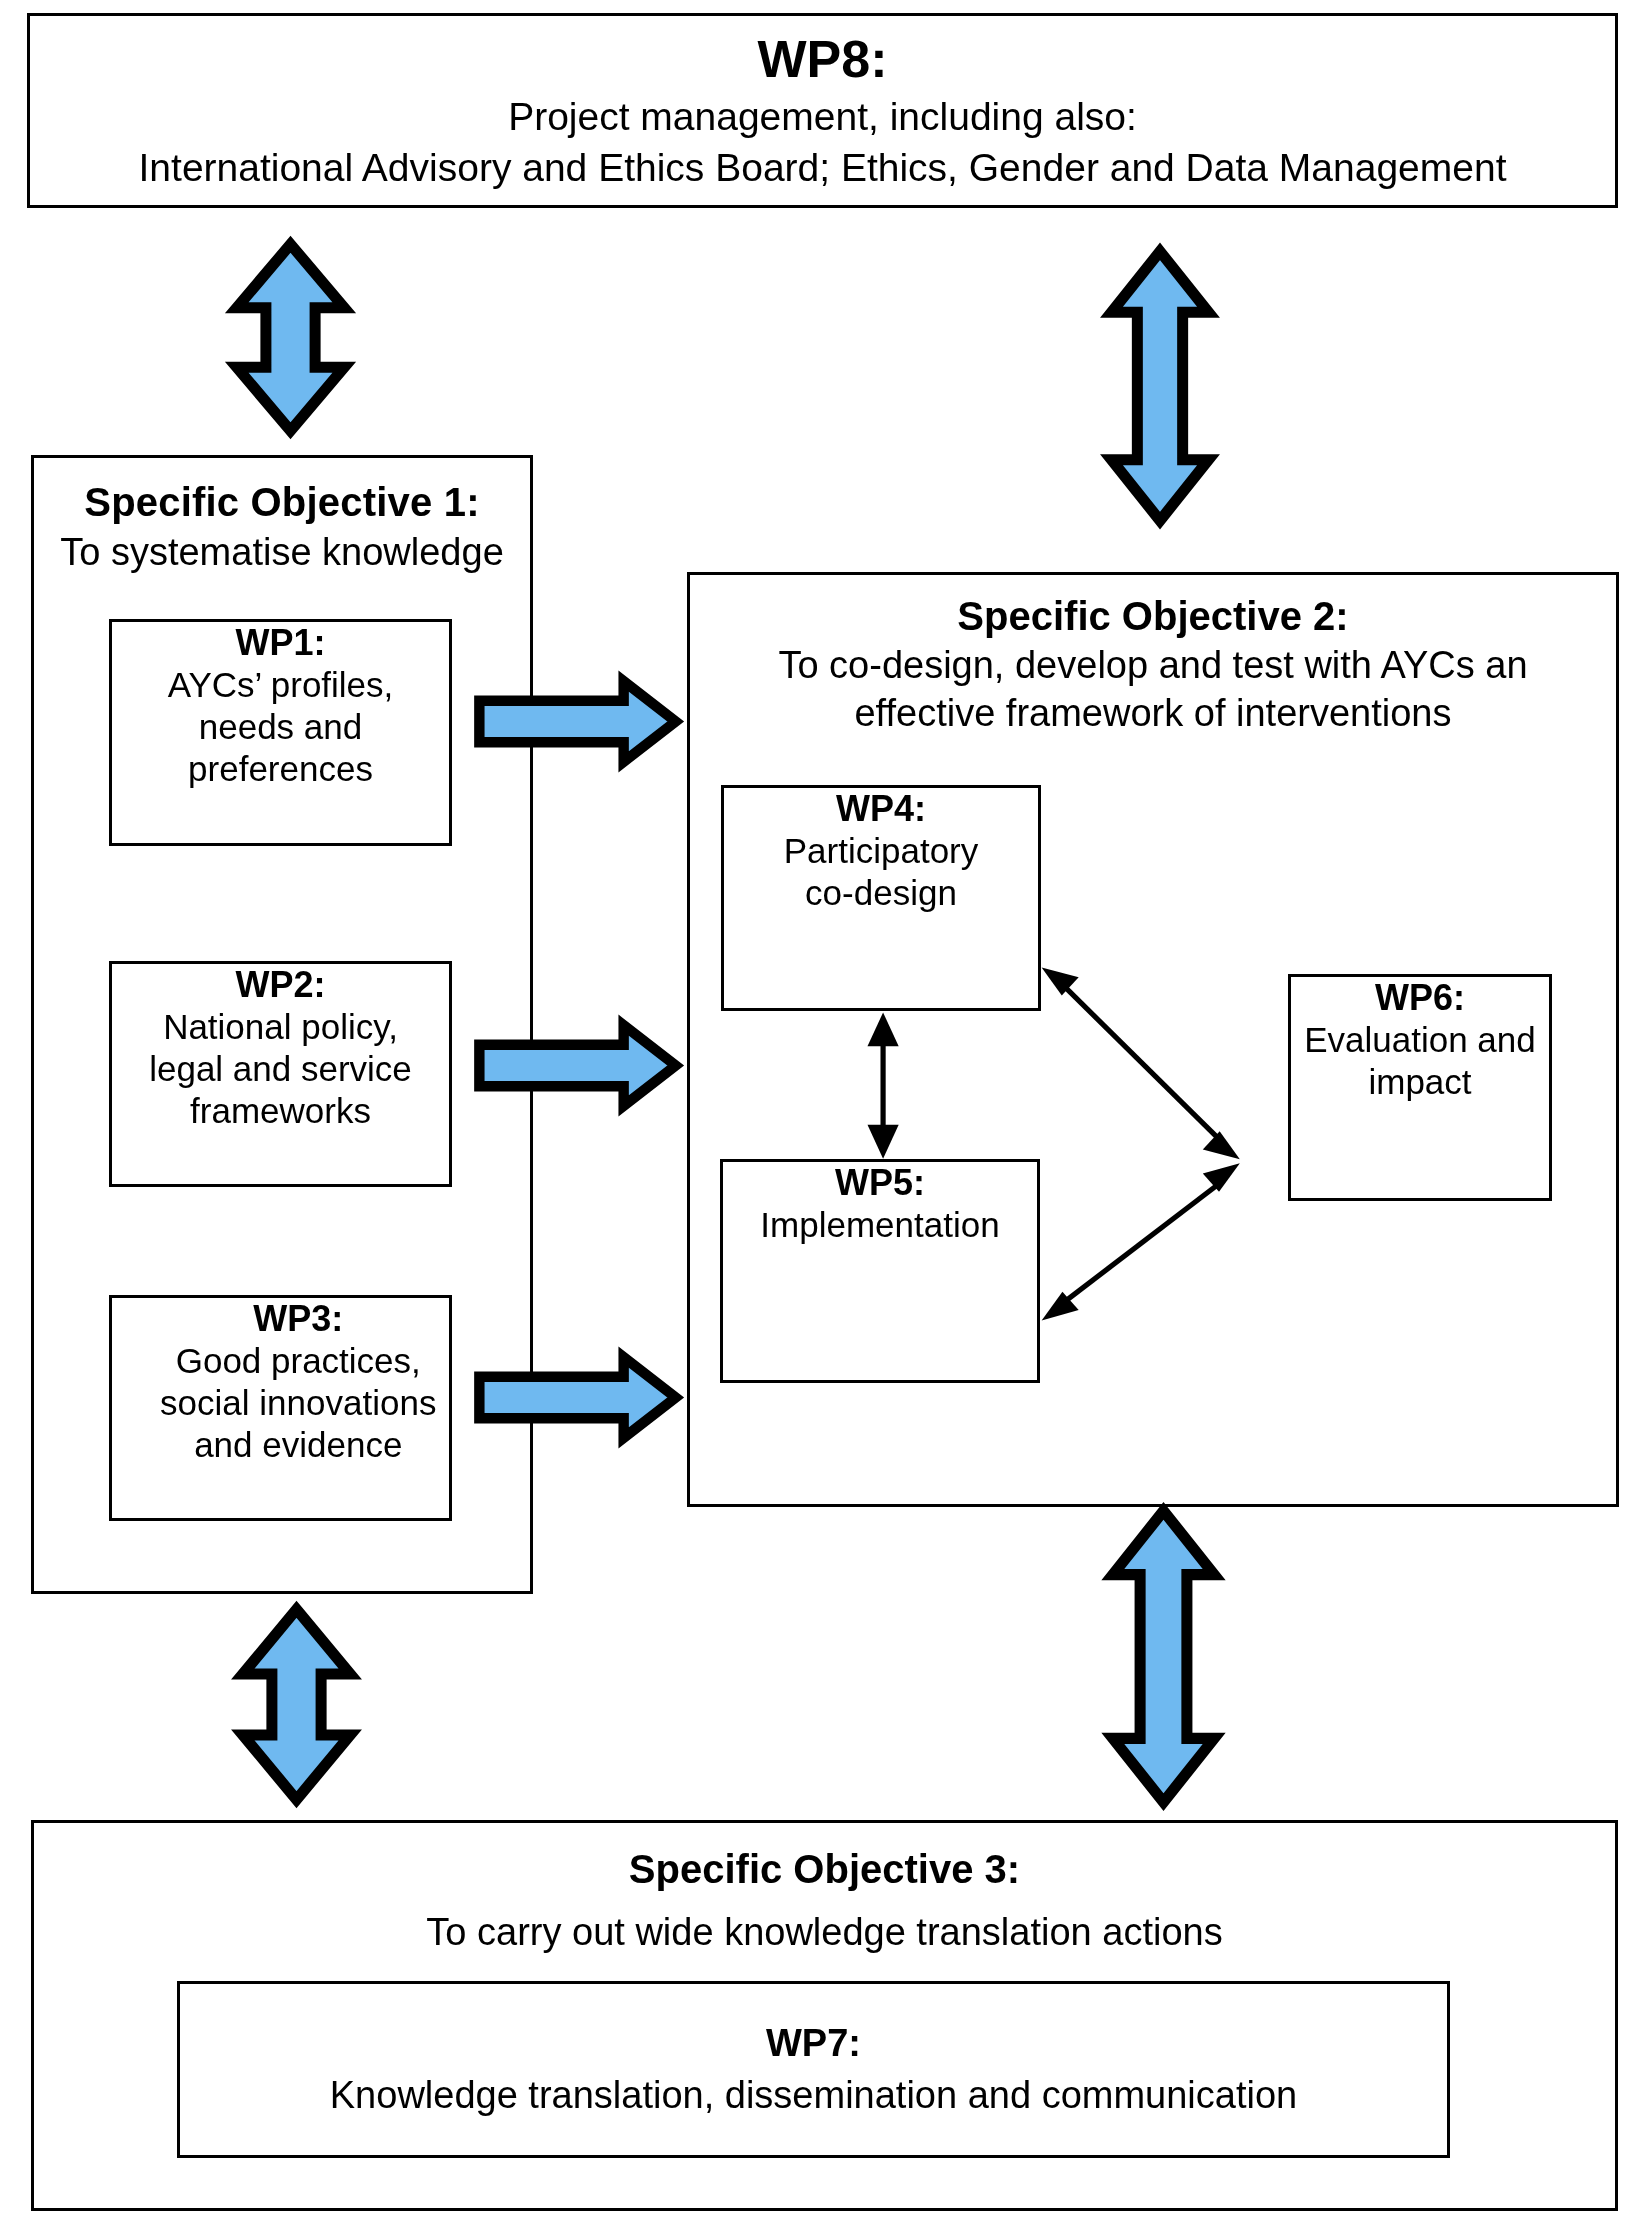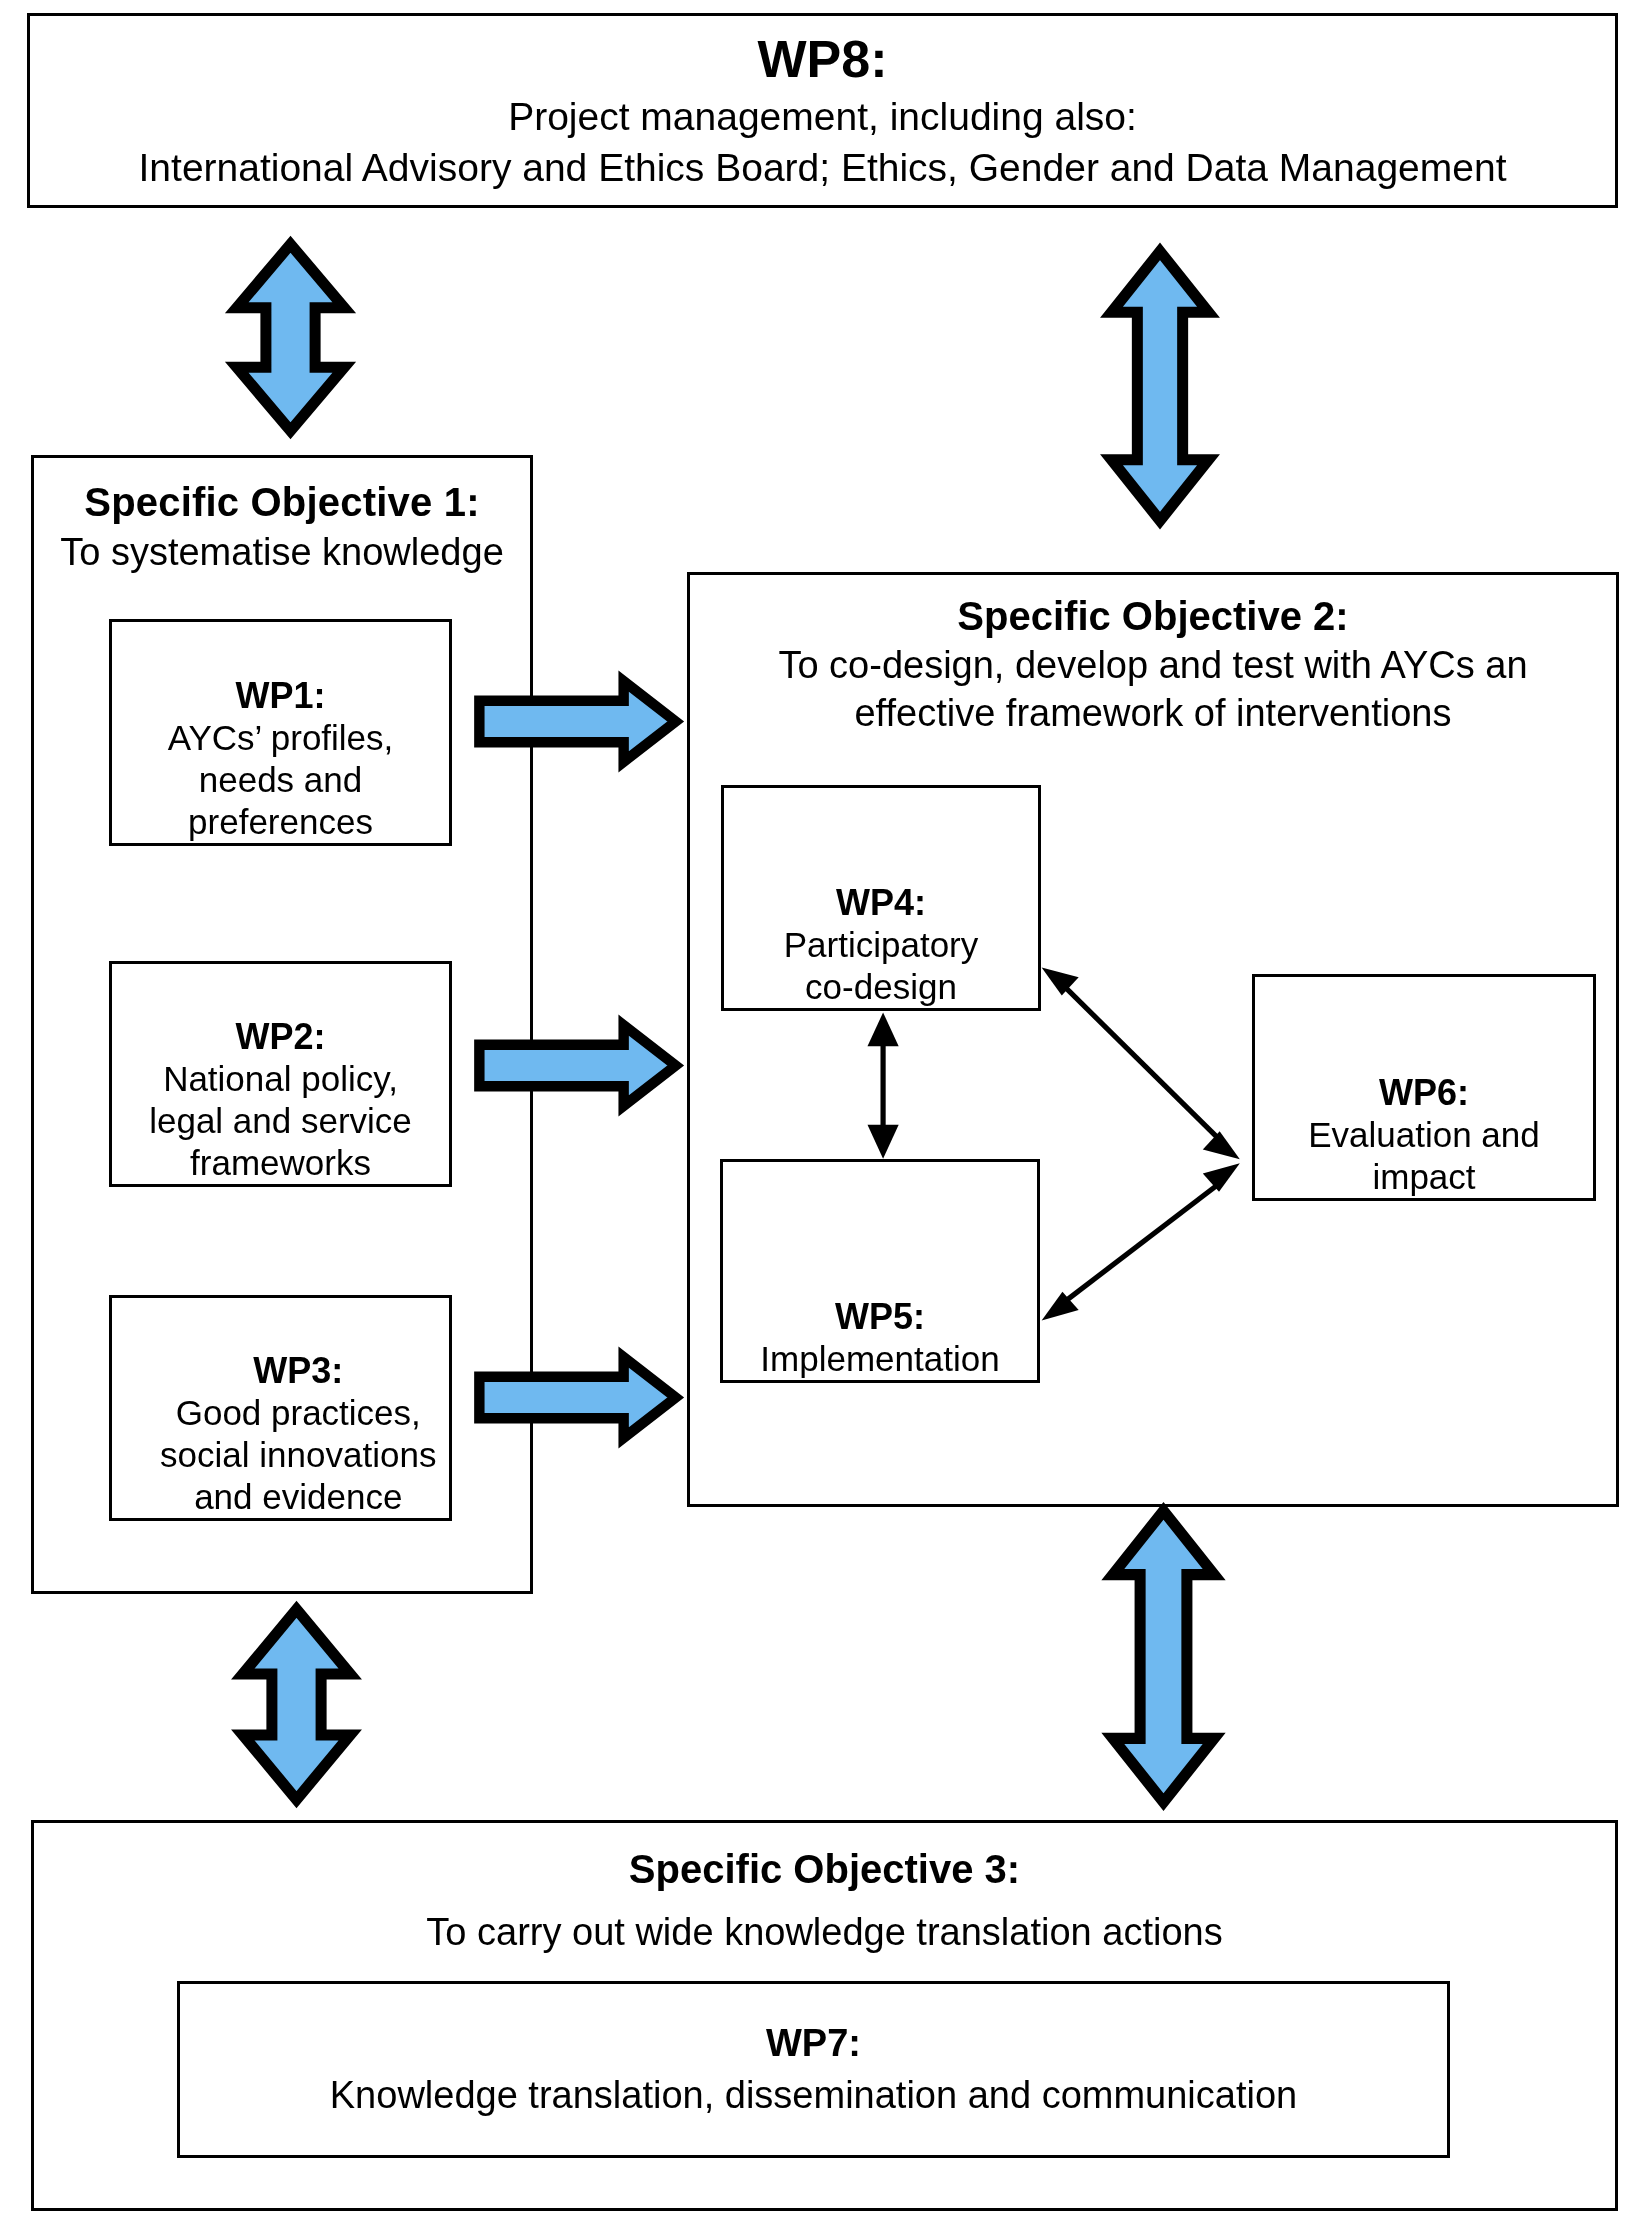--- a/index.html
+++ b/index.html
@@ -60,21 +60,21 @@
   #so1 .sub { font-size: 38px; margin-top: 3.9px; }
 
   
   .wpbox {
     position: absolute;
     box-sizing: border-box;
     background: #ffffff;
     border: 3.2px solid #000000;
     display: flex;
     flex-direction: column;
-    justify-content: flex-end;
+    justify-content: flex-start;
     align-items: center;
     padding: 0 6.5px;
   }
   .wpbox .ttl { font-size: 36px; }
   .wpbox .sub { font-size: 35px; }
 
   #wp1 { left: 109px; top: 619px;  width: 343px; height: 227px; }
   #wp2 { left: 109px; top: 961px; width: 343px; height: 226px; }
   #wp3 { left: 109px; top: 1295px; width: 343px; height: 226px; padding-left: 42px; }
 
@@ -82,21 +82,21 @@
   #so2 {
     left: 687px; top: 572px; width: 932px; height: 935px;
     align-items: center;
     padding-top: 18px;
   }
   #so2 .ttl { font-size: 40px; }
   #so2 .sub { font-size: 38px; margin-top: 2.6px; }
 
   #wp4 { left: 721px; top: 785px; width: 320px; height: 226px; }
   #wp5 { left: 720px; top: 1159px; width: 320px; height: 224px; }
-  #wp6 { left: 1252px; top: 974px; width: 344px; height: 227px; }
+  #wp6 { left: 1288px; top: 974px; width: 264px; height: 227px; }
 
   
   #so3 {
     left: 31px; top: 1820px; width: 1587px; height: 391px;
     align-items: center;
     padding-top: 23.4px;
   }
   #so3 .ttl { font-size: 40px; }
   #so3 .sub { font-size: 38px; margin-top: 16px; }
 

